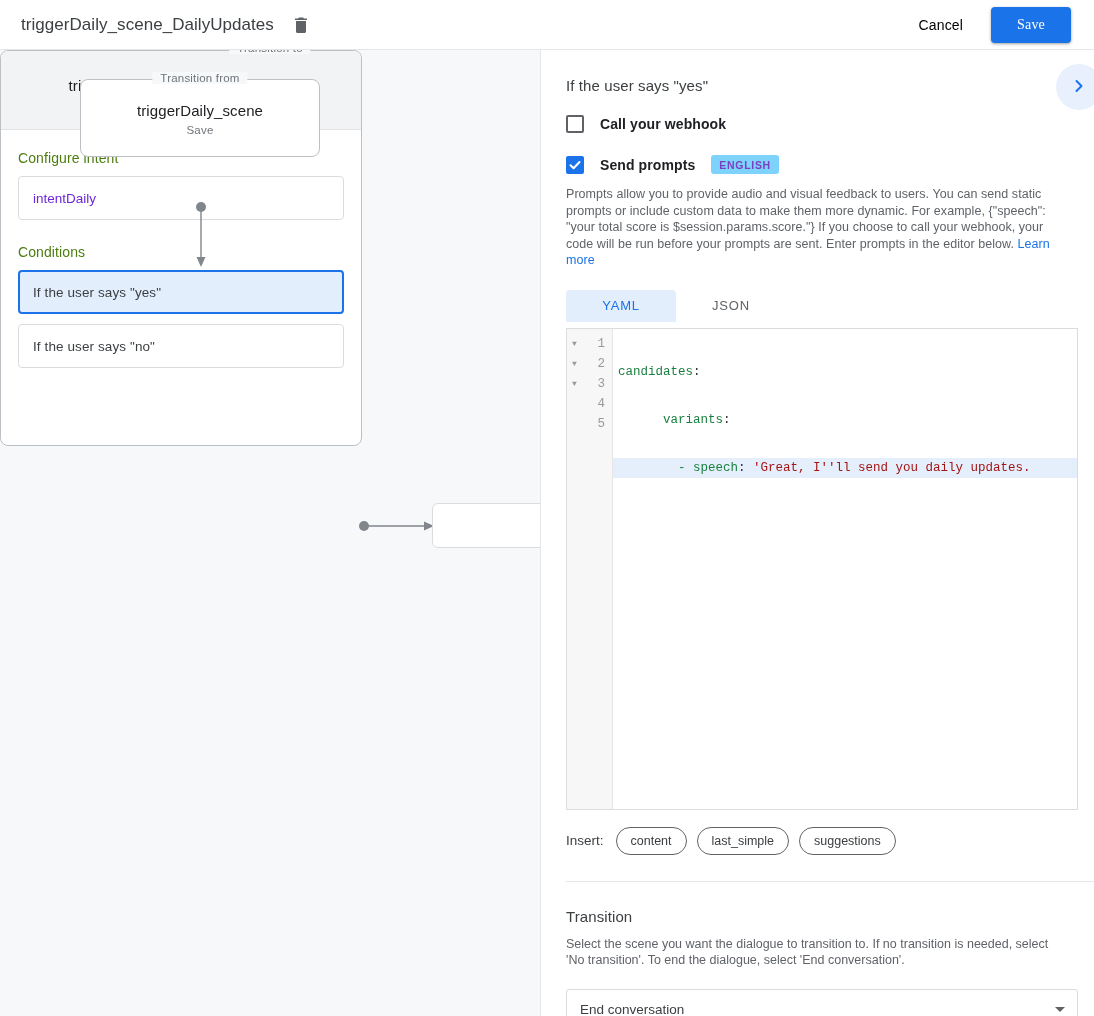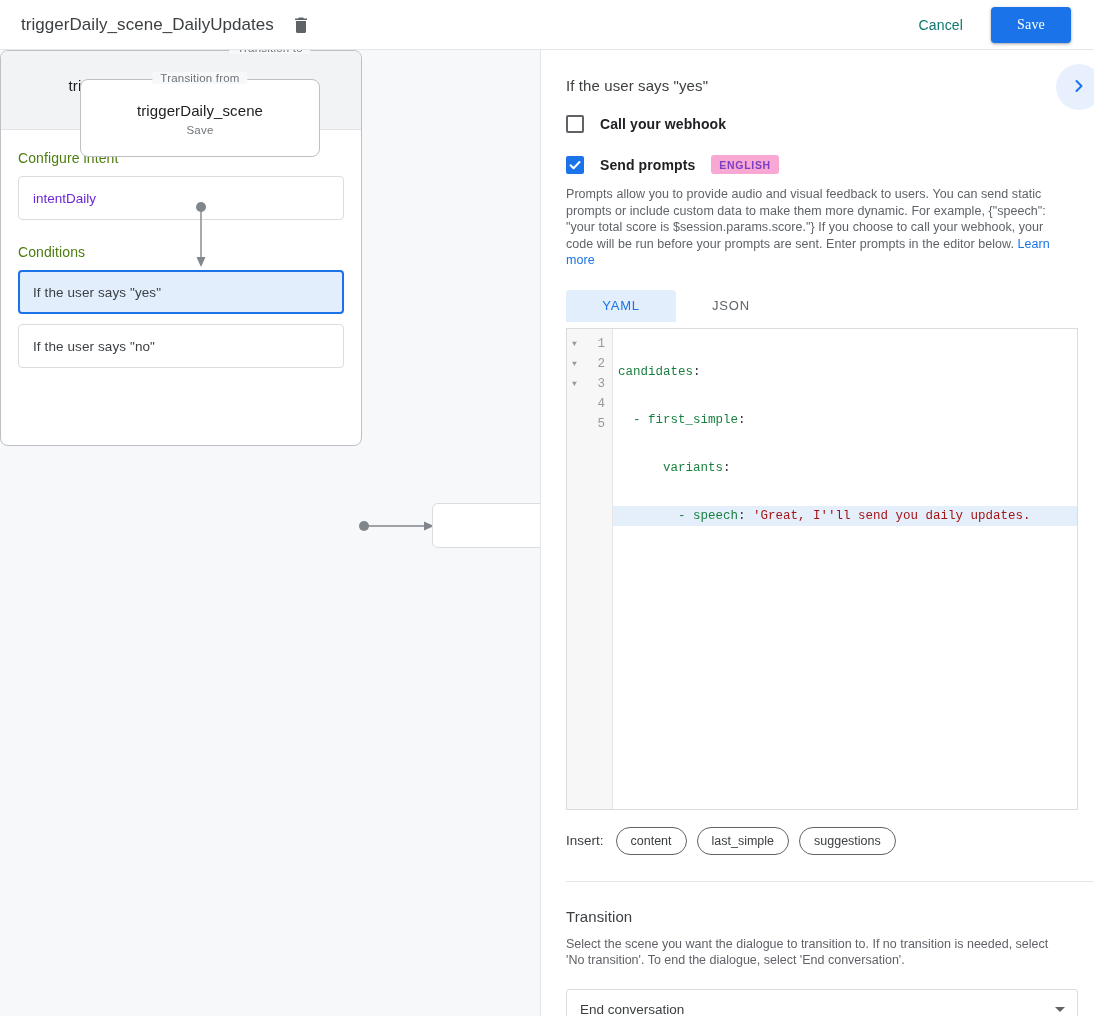--- a/index.html
+++ b/index.html
@@ -44,21 +44,21 @@
     border-radius: 50%;
     cursor: pointer;
     background: transparent;
     border: none;
     padding: 0;
   }
   .delete-btn svg { display: block; }
   .topbar-spacer { flex: 1 1 auto; }
   .cancel-btn {
     font-size: 14px;
-    color: #0f766e;
+    color: #000000;
     letter-spacing: 0.15px;
     background: transparent;
     border: none;
     padding: 9px 10px;
     cursor: pointer;
     font-family: inherit;
   }
   .save-btn {
     margin-left: 18px;
     margin-right: 23px;
@@ -272,21 +272,21 @@
   .cb.checked svg { display: block; }
   .checkrow-label {
     margin-left: 16px;
     font-size: 14px;
     color: #202124;
     font-weight: bold;
     letter-spacing: 0.1px;
   }
   .lang-badge {
     margin-left: 16px;
-    background: #f9a8d4;
+    background: #7dd3fc;
     color: #7b3fc4;
     font-size: 10.5px;
     letter-spacing: 0.7px;
     padding: 4px 8px 3px 8px;
     border-radius: 3px;
     font-weight: bold;
   }
   .helper-text {
     margin: 12px 24px 0 24px;
     width: 504px;
@@ -569,21 +569,20 @@
         </div>
         <div class="gutter-row">
           <span>4</span>
         </div>
         <div class="gutter-row">
           <span>5</span>
         </div>
       </div>
       <div class="code">
         <div class="code-line"><span class="tok-key">candidates</span><span class="tok-punc">:</span></div>
-        <div class="code-line"><span class="tok-dash">  - </span><span class="tok-key">first_simple</span><span class="tok-punc">:</span></div>
         <div class="code-line"><span>      </span><span class="tok-key">variants</span><span class="tok-punc">:</span></div>
         <div class="code-line active"><span class="tok-dash">        - </span><span class="tok-key">speech</span><span class="tok-punc">:</span><span> </span><span class="tok-str">'Great, I''ll send you daily updates.</span></div>
         <div class="code-line"></div>
       </div>
     </div>
 
     <div class="insert-row">
       <div class="insert-label">Insert:</div>
       <button class="chip">content</button>
       <button class="chip">last_simple</button>

